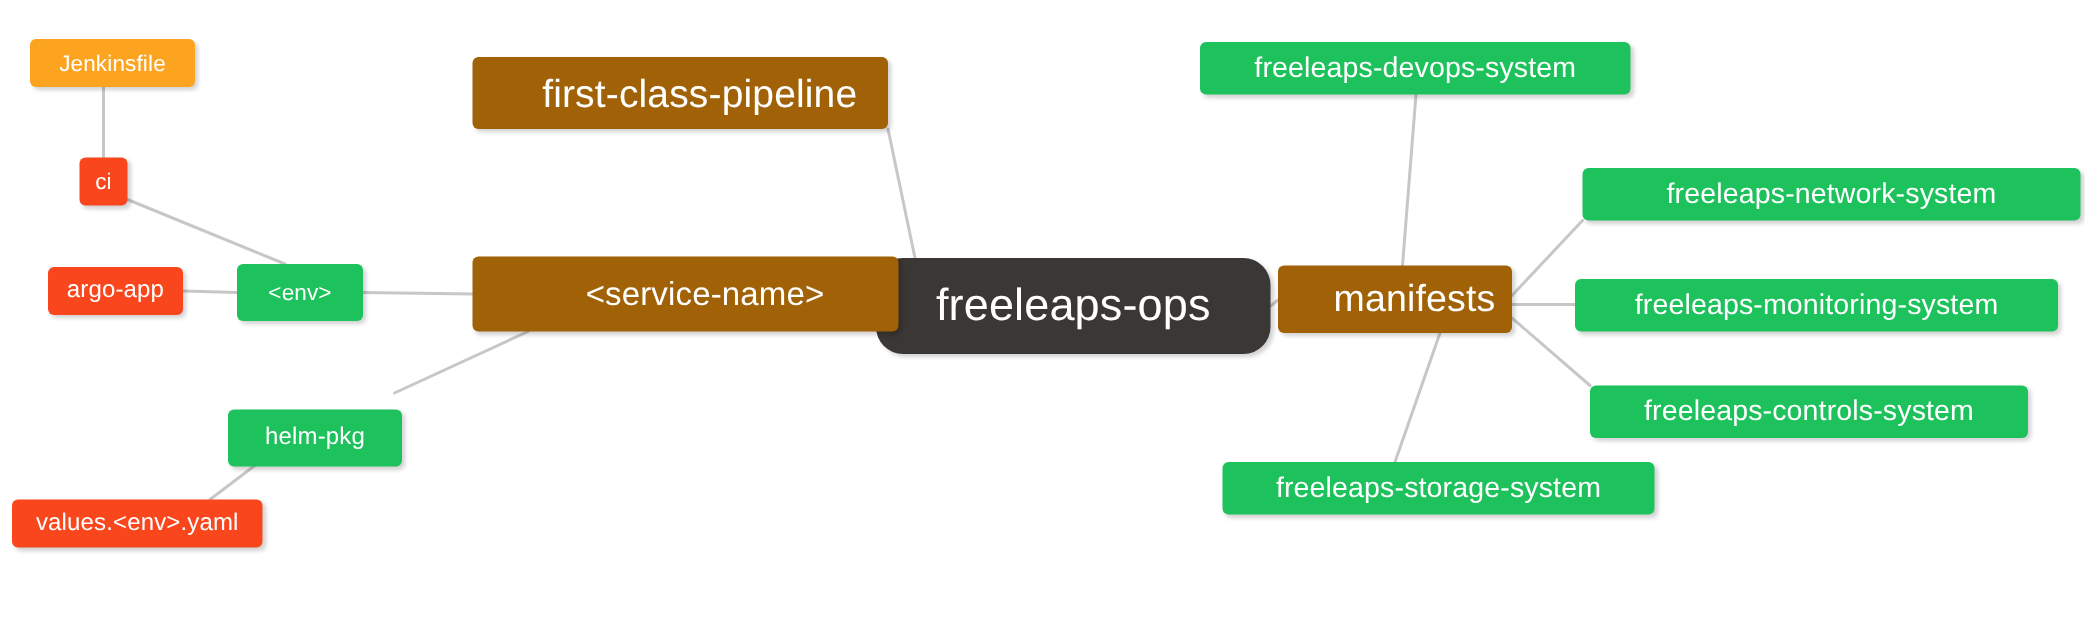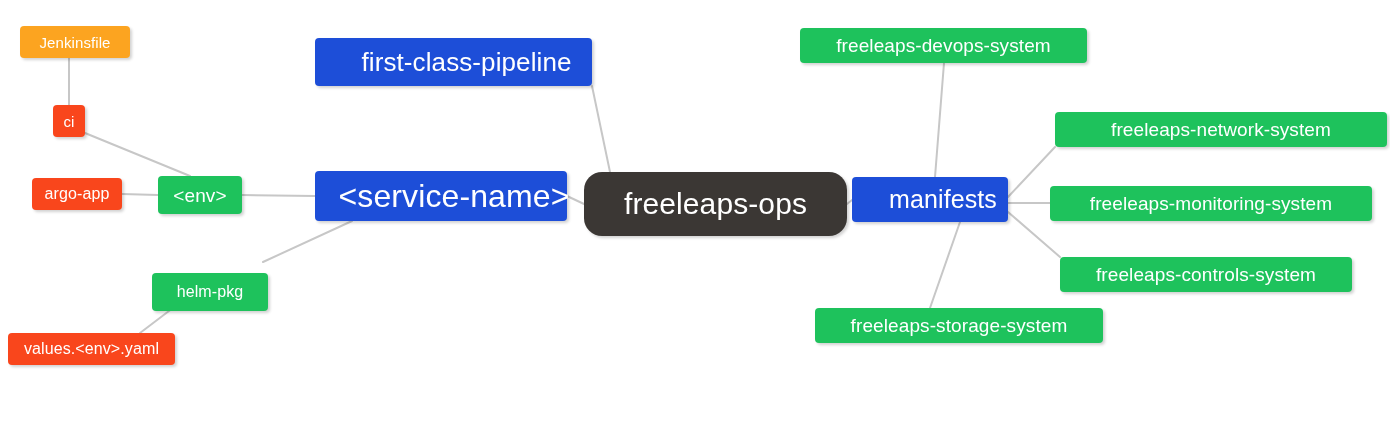--- a/index.html
+++ b/index.html
@@ -33,21 +33,21 @@
     justify-content: center;
     border-radius: 4px;
     color: #ffffff;
     white-space: nowrap;
     box-shadow: 2px 2px 3px rgba(0,0,0,0.18);
     line-height: 1;
     padding: 0 10px;
     letter-spacing: 0.1px;
   }
   .n-root   { background: #3b3734; border-radius: 18px; }
-  .n-blue   { background: #1d4ed8; padding-left: 36px; }
+  .n-blue   { background: #a16207; padding-left: 36px; }
   .n-green  { background: #1ec25c; }
   .n-orange { background: #fca420; }
   .n-red    { background: #f9461c; }
 </style>
 </head>
 <body>
 
 <div id="canvas">
   <svg id="edge-layer" viewBox="0 0 1390 421" xmlns="http://www.w3.org/2000/svg">
       <line x1="584" y1="204" x2="567" y2="196" stroke="#c7c7c7" stroke-width="2" stroke-linecap="round"></line>
@@ -60,24 +60,24 @@
       <line x1="69" y1="105" x2="69" y2="58" stroke="#c7c7c7" stroke-width="2" stroke-linecap="round"></line>
       <line x1="190" y1="295" x2="140" y2="333" stroke="#c7c7c7" stroke-width="2" stroke-linecap="round"></line>
       <line x1="935" y1="177" x2="944" y2="63" stroke="#c7c7c7" stroke-width="2" stroke-linecap="round"></line>
       <line x1="1008" y1="197" x2="1055" y2="147" stroke="#c7c7c7" stroke-width="2" stroke-linecap="round"></line>
       <line x1="1008" y1="203" x2="1050" y2="203" stroke="#c7c7c7" stroke-width="2" stroke-linecap="round"></line>
       <line x1="1008" y1="212" x2="1060" y2="257" stroke="#c7c7c7" stroke-width="2" stroke-linecap="round"></line>
       <line x1="960" y1="222" x2="930" y2="308" stroke="#c7c7c7" stroke-width="2" stroke-linecap="round"></line>
     </svg>
   <div id="node-layer">
       <div class="node n-root" style="left: 584px; top: 172px; width: 263px; height: 64px; font-size: 30px;">freeleaps-ops</div>
-      <div class="node n-blue" style="left: 315px; top: 171px; width: 252px; height: 50px; font-size: 32px;">&lt;service-name&gt;</div>
+      <div class="node n-blue" style="left: 315px; top: 171px; width: 284px; height: 50px; font-size: 22px;">&lt;service-name&gt;</div>
       <div class="node n-blue" style="left: 315px; top: 38px; width: 277px; height: 48px; font-size: 26px;">first-class-pipeline</div>
       <div class="node n-blue" style="left: 852px; top: 177px; width: 156px; height: 45px; font-size: 25px;">manifests</div>
-      <div class="node n-green" style="left: 158px; top: 176px; width: 84px; height: 38px; font-size: 19px;">&lt;env&gt;</div>
+      <div class="node n-green" style="left: 158px; top: 176px; width: 84px; height: 38px; font-size: 15px;">&lt;env&gt;</div>
       <div class="node n-green" style="left: 152px; top: 273px; width: 116px; height: 38px; font-size: 16px;">helm-pkg</div>
       <div class="node n-green" style="left: 800px; top: 28px; width: 287px; height: 35px; font-size: 19px;">freeleaps-devops-system</div>
       <div class="node n-green" style="left: 1055px; top: 112px; width: 332px; height: 35px; font-size: 19px;">freeleaps-network-system</div>
       <div class="node n-green" style="left: 1050px; top: 186px; width: 322px; height: 35px; font-size: 19px;">freeleaps-monitoring-system</div>
       <div class="node n-green" style="left: 1060px; top: 257px; width: 292px; height: 35px; font-size: 19px;">freeleaps-controls-system</div>
       <div class="node n-green" style="left: 815px; top: 308px; width: 288px; height: 35px; font-size: 19px;">freeleaps-storage-system</div>
       <div class="node n-orange" style="left: 20px; top: 26px; width: 110px; height: 32px; font-size: 15px;">Jenkinsfile</div>
       <div class="node n-red" style="left: 53px; top: 105px; width: 32px; height: 32px; font-size: 15px;">ci</div>
       <div class="node n-red" style="left: 32px; top: 178px; width: 90px; height: 32px; font-size: 16px;">argo-app</div>
       <div class="node n-red" style="left: 8px; top: 333px; width: 167px; height: 32px; font-size: 16px;">values.&lt;env&gt;.yaml</div>

